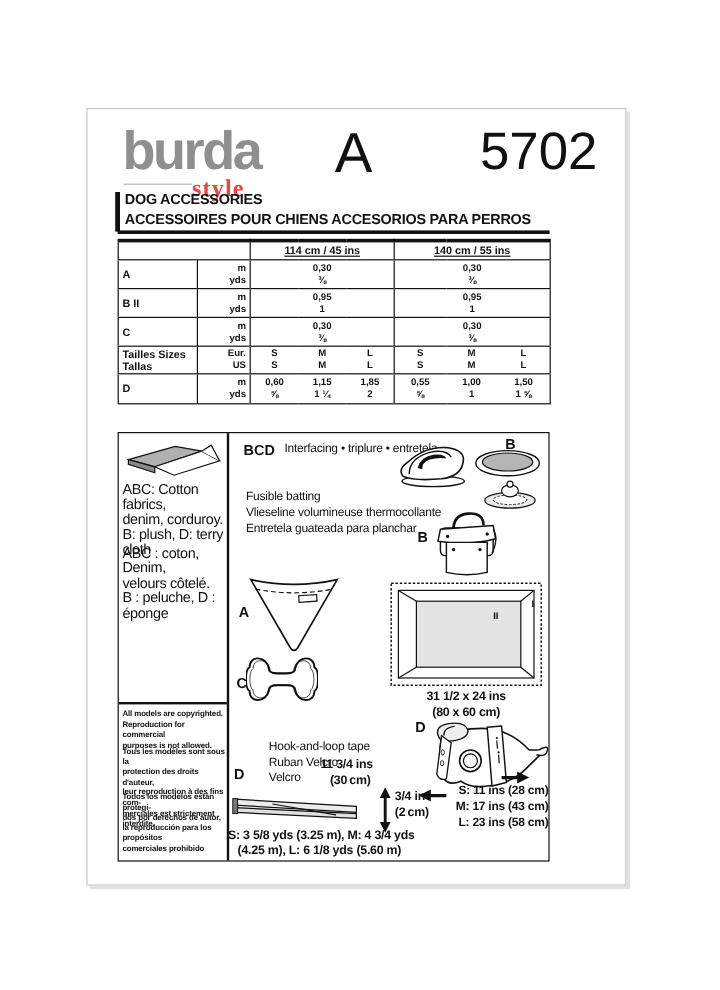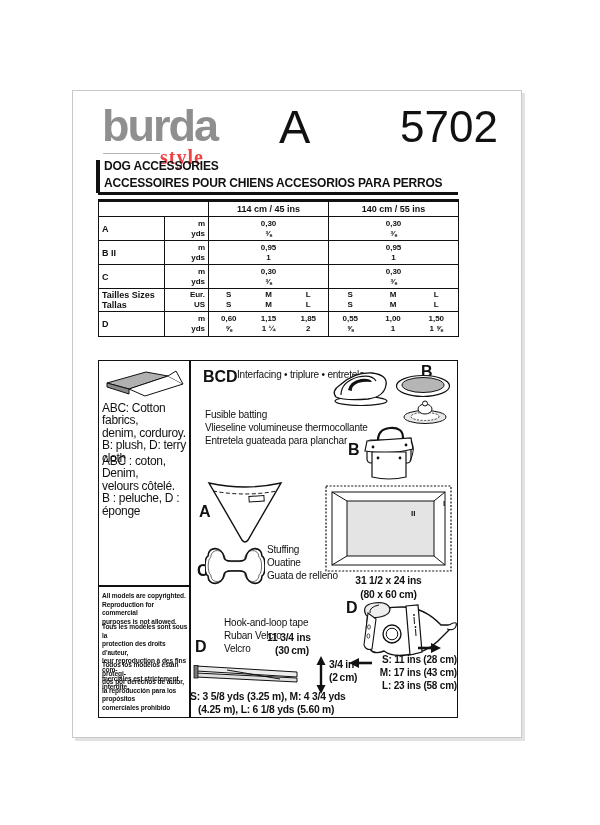--- a/index.html
+++ b/index.html
@@ -15,35 +15,35 @@
   #view-letter { left:206px; top:8px; font-size:47px; font-weight:400; }
   #pattern-number { left:327px; top:11px; font-size:44px; font-weight:400; }
   #title-bar { left:23px; top:69px; width:4px; height:33px; background:#111; }
   .title-line { left:31px; font-size:12px; font-weight:bold; letter-spacing:-0.2px; }
   #title-underline { left:25px; top:101px; width:360px; height:2.5px; background:#111; }
 
   
   #yardage { left:25px; top:108px; width:360px; border-collapse:collapse; table-layout:fixed; border:1px solid #111; border-top:3px solid #111; }
   #yardage td { font-size:8px; line-height:10px; font-weight:bold; text-align:center; vertical-align:middle; padding:1px 0; }
   #yardage tr { border-bottom:1px solid #111; }
-  #yardage .hrow td { font-size:9px; }
+  #yardage .hrow td { font-size:9px;text-decoration:underline; }
   #yardage .lbl { text-align:left; padding-left:3px; font-size:9px; border-right:1px solid #111; }
   #yardage .unit { text-align:right; padding-right:3px; border-right:1px solid #111; }
   #yardage .ge { border-right:1px solid #111; }
   #yardage .hrow { height:16px; } #yardage .frow { height:24px; } #yardage .srow { height:20px; } #yardage .drow { height:25px; }
 
   
   #midbox { left:25px; top:269px; width:360px; height:358px; border:1.5px solid #111; }
   #sidebar-vline { left:90px; top:0; width:1.5px; height:100%; background:#111; }
   #sidebar-hline { left:0; top:224px; width:90px; height:1.5px; background:#111; }
   .fab-text { left:3px; width:86px; font-size:12px; line-height:12.4px; letter-spacing:-0.3px; }
   .cr-text { left:3px; width:86px; font-size:6.6px; line-height:8.6px; font-weight:bold; letter-spacing:-0.1px; }
   .note { font-size:10px; line-height:13px; letter-spacing:-0.2px; }
   .dimtxt { font-size:10.3px; font-weight:bold; letter-spacing:-0.2px; }
-  .partlbl { font-size:16px; font-weight:bold; }
+  .partlbl { font-size:12px; font-weight:bold; }
   svg { display:block; }
 </style>
 </head>
 <body>
 
 <div id="card">
 
   <div class="abs" id="logo-burda">burda</div>
   <div class="abs" id="logo-rule"></div>
   <div class="abs" id="logo-style">style</div>
@@ -272,23 +272,20 @@
       <path d="M2,3 Q38,11 74,3 L41,60 Q38,64 35,60 Z" fill="#fff" stroke="#111" stroke-width="1.4"></path>
       <path d="M6,11 Q38,17 70,11" fill="none" stroke="#111" stroke-width="1" stroke-dasharray="4,2.5"></path>
       <rect x="42" y="16" width="15" height="5.5" fill="#fff" stroke="#111" stroke-width="1" transform="rotate(-4 49 18)"></rect>
     </svg>
 
     <div class="abs partlbl" style="left:98px; top:201px;">C</div>
     <svg class="abs" style="left:106px; top:181px;" width="60" height="48" viewBox="0 0 60 46">
       <path d="M19,14 C17,3 3,3 3,13 C-1,15 -1,31 3,33 C3,43 17,43 19,32 C19,29 22,28 26,28 L34,28 C38,28 41,29 41,32 C43,43 57,43 57,33 C61,31 61,15 57,13 C57,3 43,3 41,14 C41,17 38,18 34,18 L26,18 C22,18 19,17 19,14 Z" fill="#fff" stroke="#111" stroke-width="1.6"></path>
       <path d="M19,14 C17,3 3,3 3,13 C-1,15 -1,31 3,33 C3,43 17,43 19,32 C19,29 22,28 26,28 L34,28 C38,28 41,29 41,32 C43,43 57,43 57,33 C61,31 61,15 57,13 C57,3 43,3 41,14 C41,17 38,18 34,18 L26,18 C22,18 19,17 19,14 Z" fill="none" stroke="#111" stroke-width="0.7" transform="translate(3.2,2.6) scale(0.89)"></path>
     </svg>
-    <div class="abs note pre" style="left:168px; top:182px;">Stuffing
-Ouatine
-Guata de relleno</div>
 
     <div class="abs partlbl" style="left:247px; top:238px;">D</div>
     <svg class="abs" style="left:255px; top:238px;" width="103" height="62" viewBox="0 0 103 62">
       <path d="M14,14 Q10,40 16,50 Q20,56 30,52 Q38,58 52,56 Q72,54 84,42 L96,30 Q100,27 95,26 L87,26 Q70,8 48,8 Q28,8 14,14 Z" fill="#fff" stroke="#111" stroke-width="1.4"></path>
       <path d="M12,16 Q7,6 20,4 Q34,2 36,10 Q36,16 26,18 Q15,20 12,16 Z" fill="#eee" stroke="#111" stroke-width="1.2"></path>
       <path d="M16,14 Q15,8 25,6" fill="none" stroke="#111" stroke-width="1"></path>
       <path d="M14,14 L10,46 Q12,52 18,50 L22,20 Z" fill="#fff" stroke="#111" stroke-width="1.1"></path>
       <ellipse cx="15" cy="28" rx="1.4" ry="2.2" fill="none" stroke="#111" stroke-width="0.7"></ellipse>
       <ellipse cx="14.4" cy="37" rx="1.4" ry="2.2" fill="none" stroke="#111" stroke-width="0.7"></ellipse>
       <path d="M52,7 L64,6 L68,53 L56,56 Z" fill="#fff" stroke="#111" stroke-width="1.2"></path>

